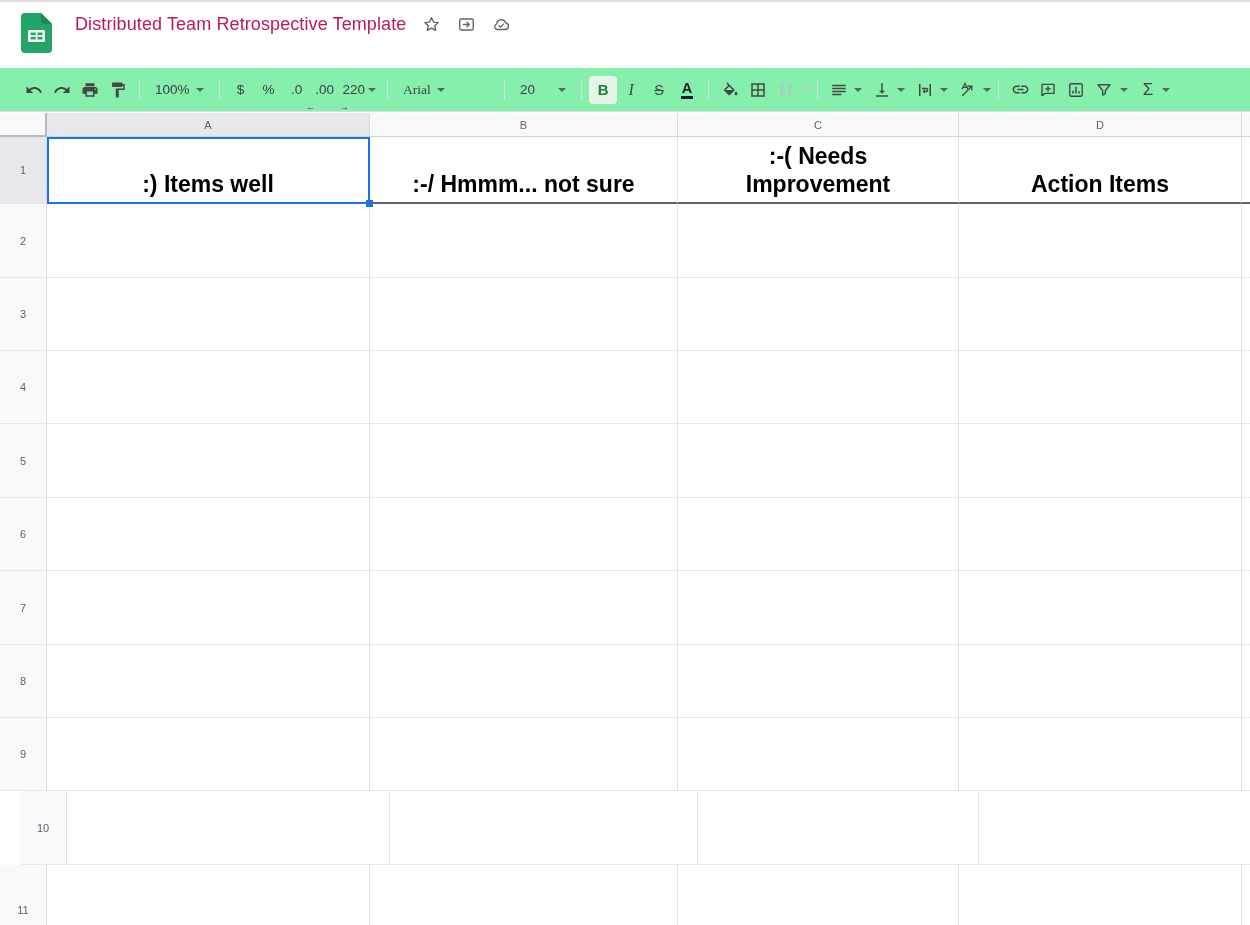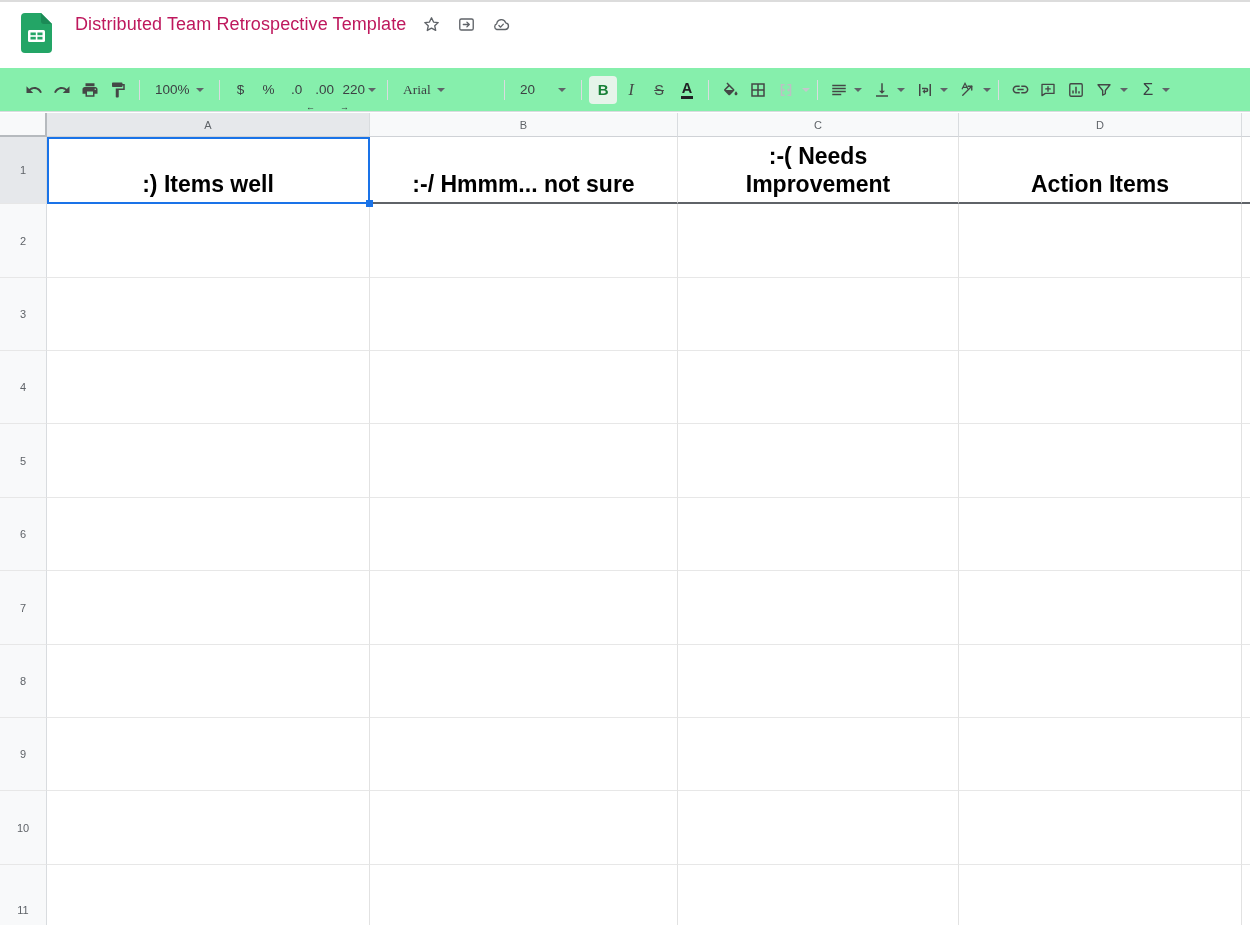--- a/index.html
+++ b/index.html
@@ -330,21 +330,21 @@
         <div class="cell" style="width: 200px;"></div>
       </div>
       <div class="grid-row" style="height: 73px;">
         <div class="row-header">9</div>
         <div class="cell" style="width: 323px;"></div>
         <div class="cell" style="width: 308px;"></div>
         <div class="cell" style="width: 281px;"></div>
         <div class="cell" style="width: 283px;"></div>
         <div class="cell" style="width: 200px;"></div>
       </div>
-      <div class="grid-row" style="height: 74px;">
+      <div class="grid-row" style="height: 74px; margin-left: 20px;">
         <div class="row-header">10</div>
         <div class="cell" style="width: 323px;"></div>
         <div class="cell" style="width: 308px;"></div>
         <div class="cell" style="width: 281px;"></div>
         <div class="cell" style="width: 283px;"></div>
         <div class="cell" style="width: 200px;"></div>
       </div>
       <div class="grid-row" style="height: 90px;">
         <div class="row-header">11</div>
         <div class="cell" style="width: 323px;"></div>

